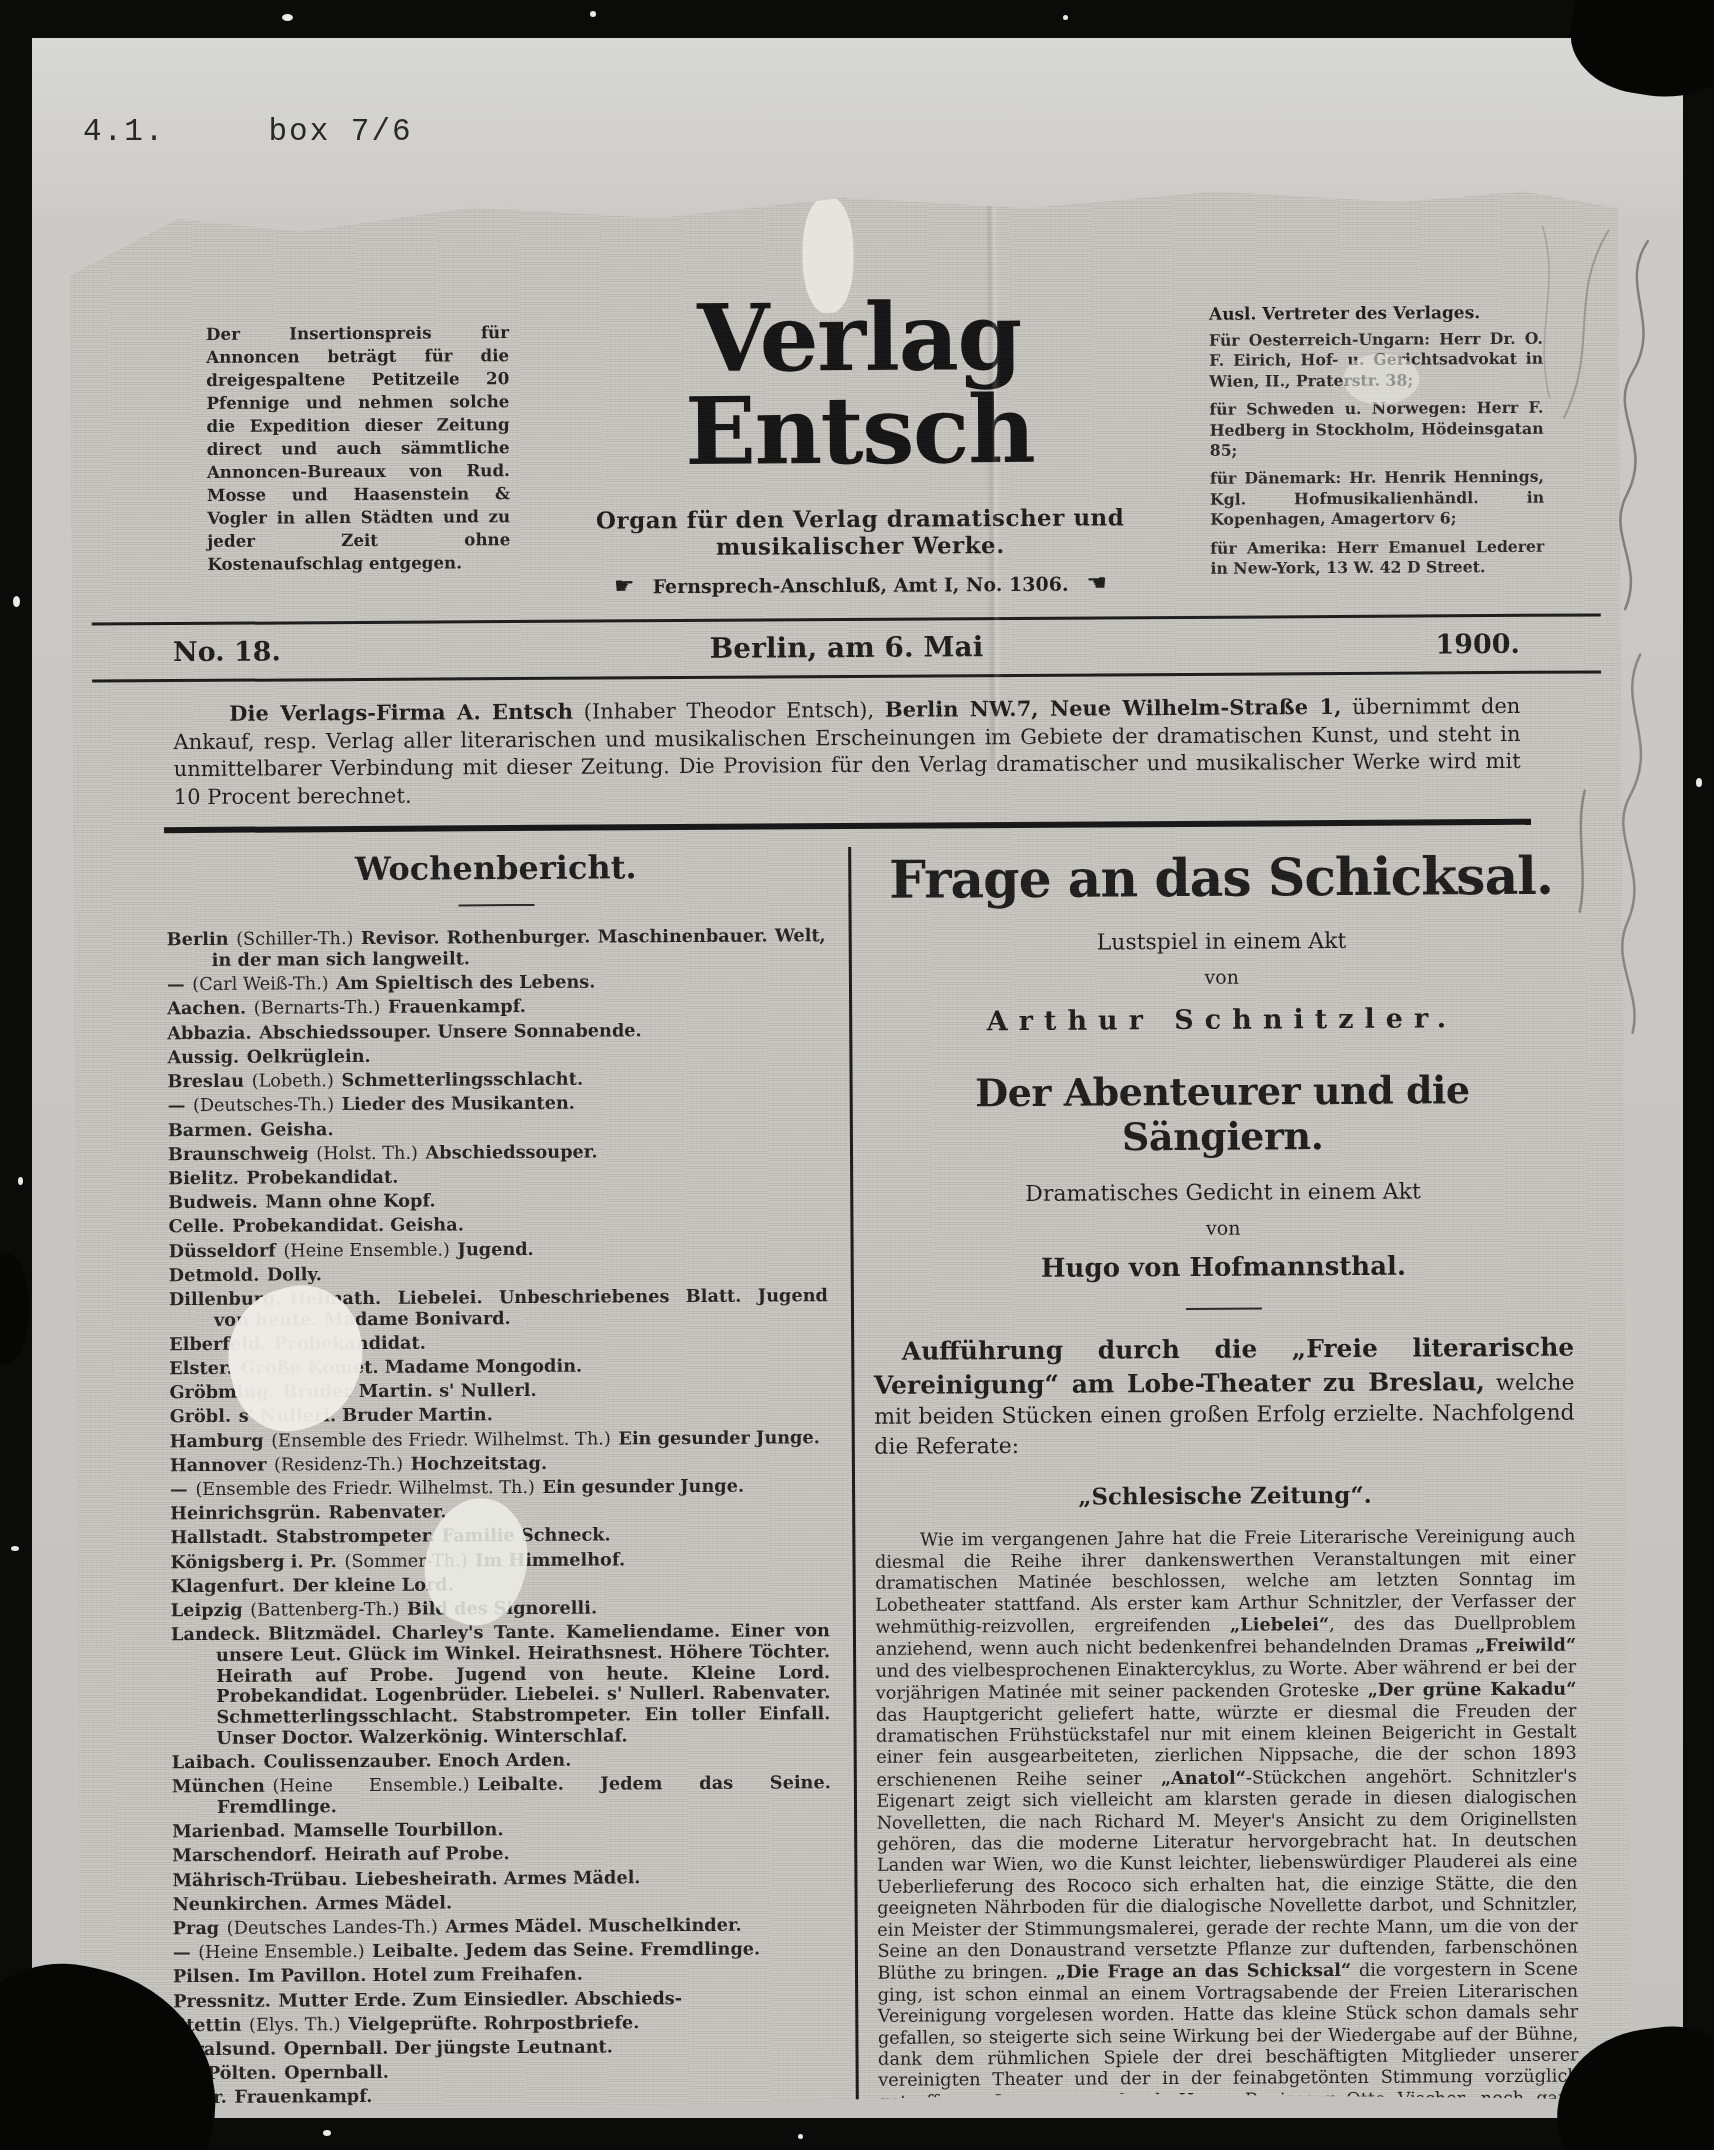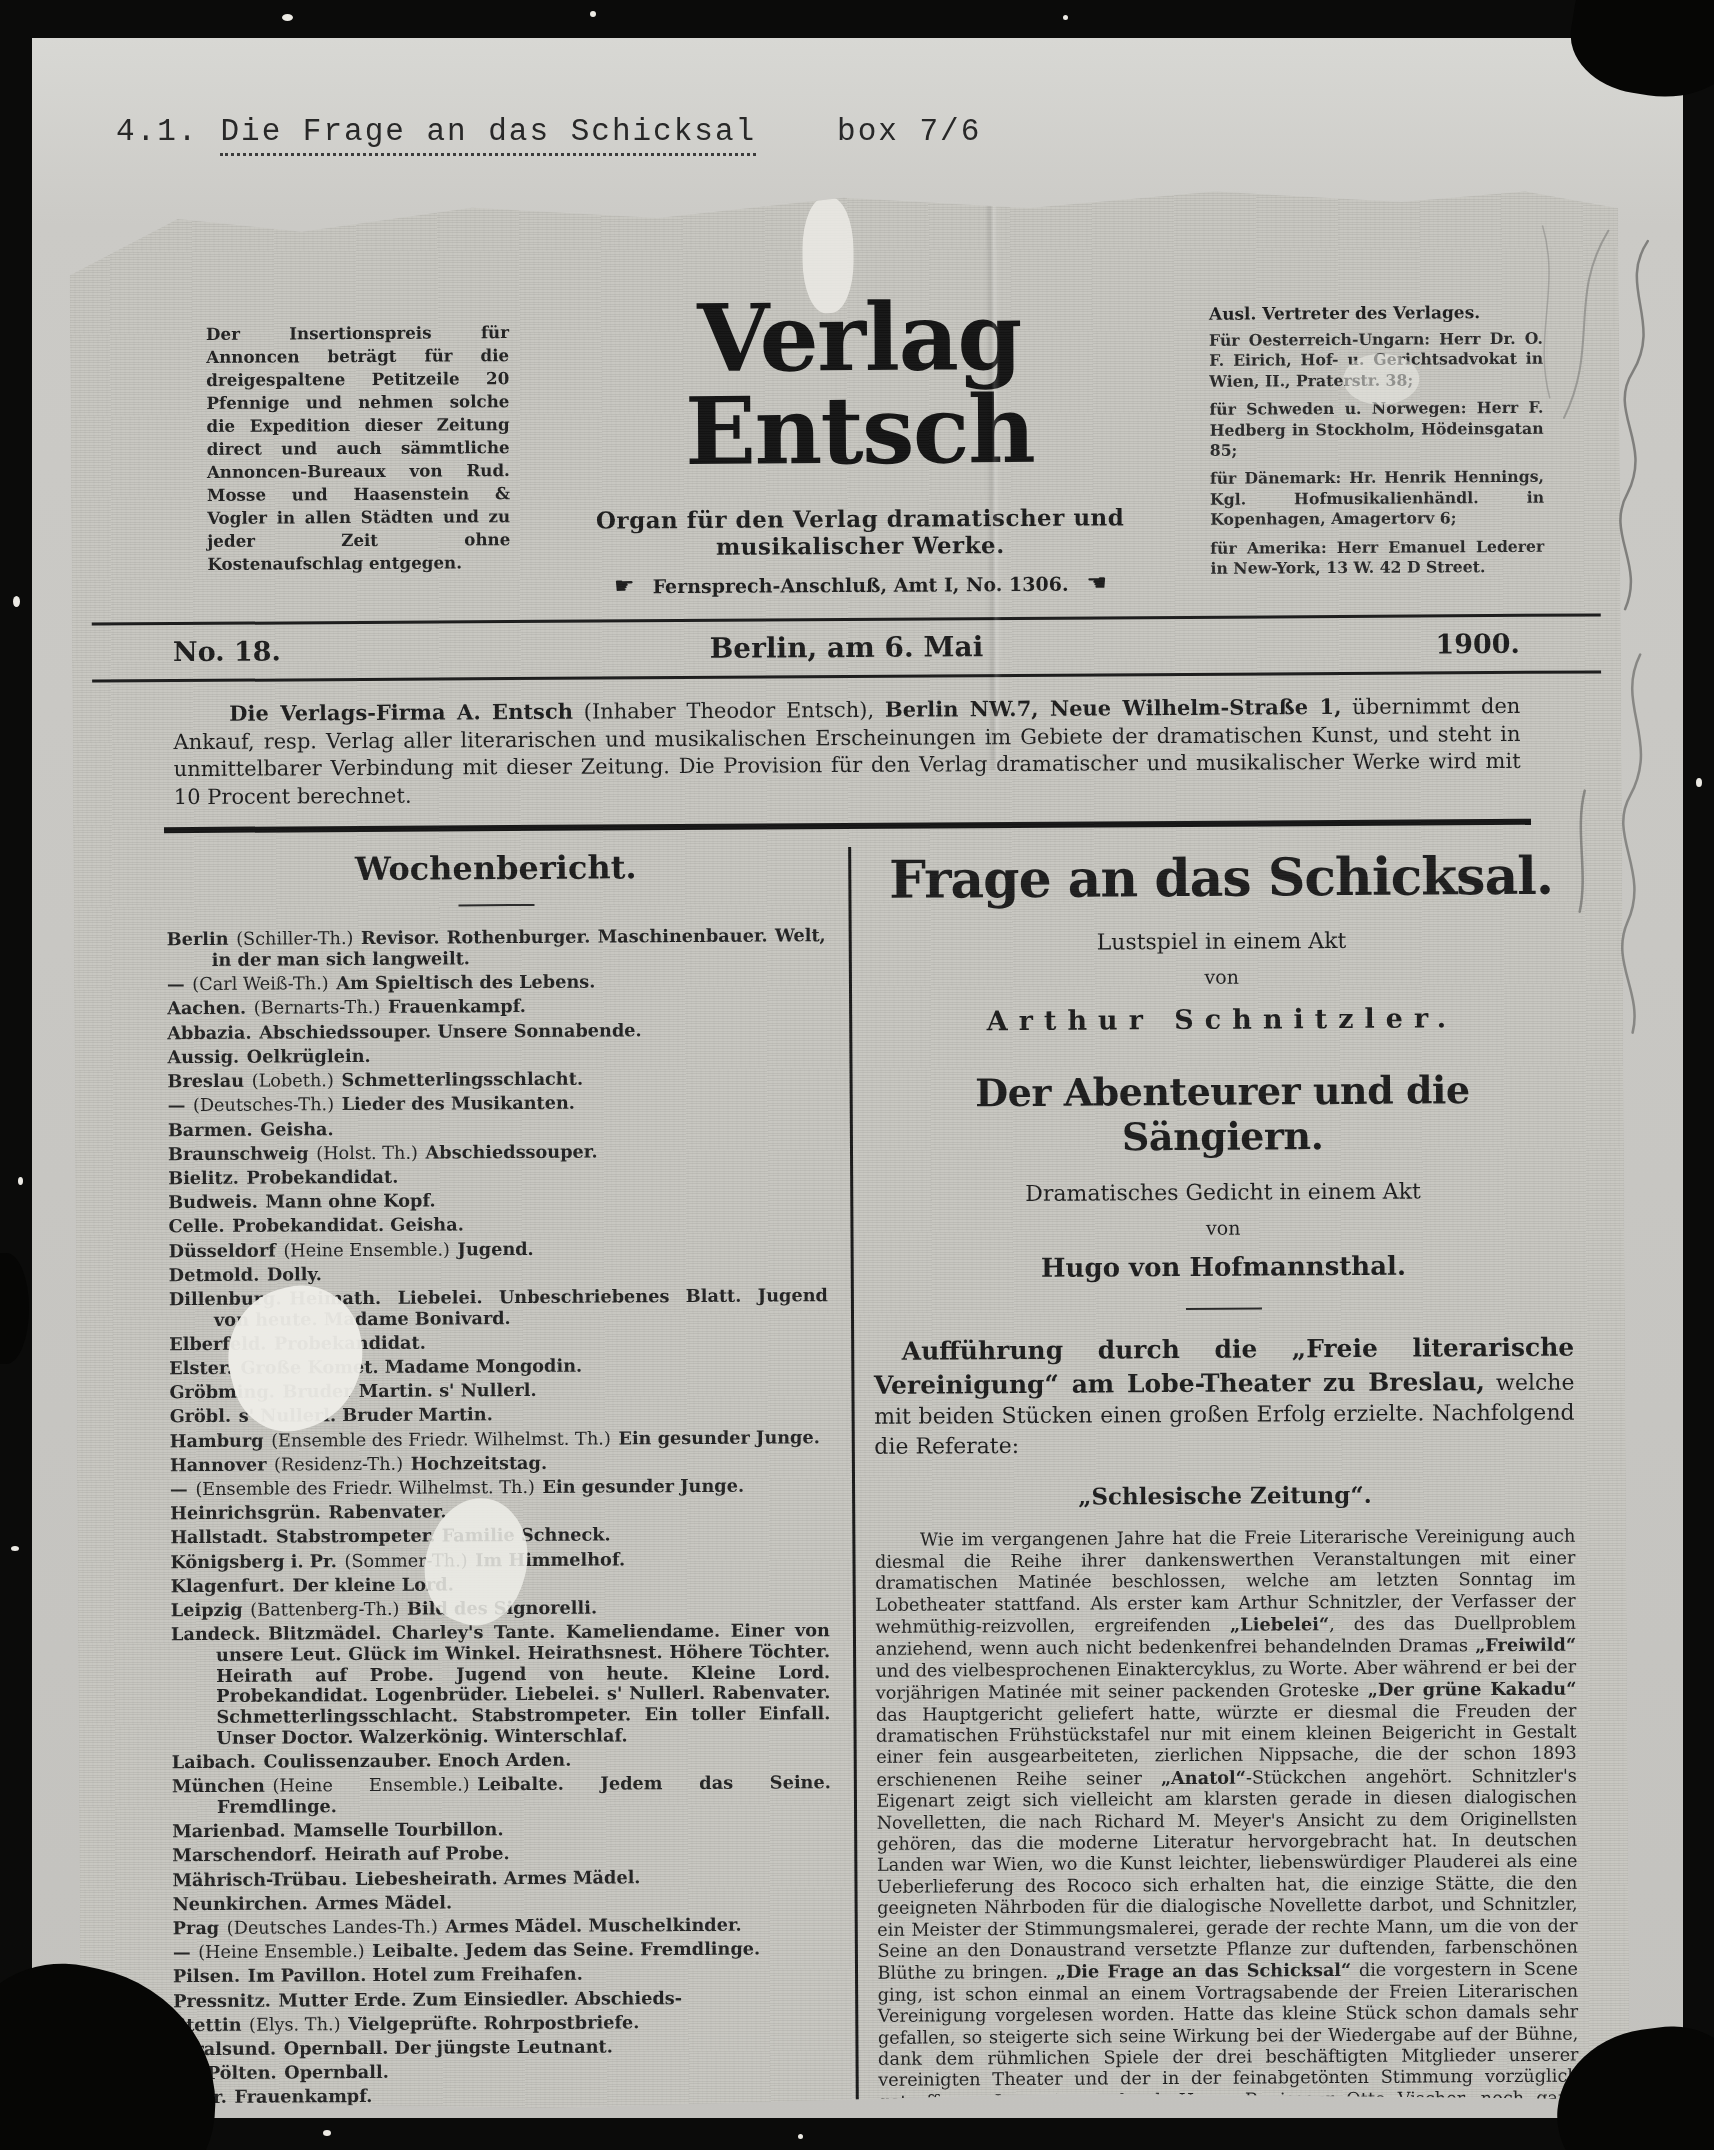--- a/index.html
+++ b/index.html
@@ -7,21 +7,21 @@
          font-family:"DejaVu Serif",serif;color:#1e1e1e;}
 
   
   .backing{position:absolute;left:32px;top:38px;width:1651px;height:2080px;
            background:linear-gradient(180deg,#d8d8d4 0%,#cbcac6 9%,#c7c6c2 55%,#c3c2be 100%);}
 
   
   .annotation{position:absolute;left:51px;top:76px;display:flex;align-items:baseline;
               font-family:"Liberation Mono",monospace;font-size:31px;color:#282828;
               letter-spacing:2px;white-space:nowrap;}
-  .ann-index{margin-right:22px;margin-left:33px;}
+  .ann-index{margin-right:22px;}
   .ann-title{padding-bottom:4px;border-bottom:3.5px dotted #3c3c3c;}
   .ann-box{margin-left:81px;}
 
   
   .paper{position:absolute;left:43px;top:152px;width:1549px;height:1920px;background:#c7c6c0;
          transform:rotate(-0.35deg);overflow:hidden;
          clip-path:polygon(0% 4.2%,7% 1.3%,15% 2%,26% 0.8%,38% 1.4%,50% 0.4%,62% 1%,74% 0.2%,
                            86% 0.8%,94% 0.3%,100% 1.2%,100% 99.7%,64% 99.2%,30% 99.8%,0% 99.3%);}
   .paper::before{content:"";position:absolute;inset:0;pointer-events:none;
          background:repeating-linear-gradient(180deg,rgba(0,0,0,.05) 0 1px,rgba(255,255,255,.025) 1px 2.5px),
@@ -112,21 +112,20 @@
 </style>
 </head>
 <body>
 
 <div class="stage">
 
   <div class="backing">
 
     <div class="annotation">
       <span class="ann-index">4.1.</span>
-      <span class="ann-title">Die Frage an das Schicksal</span>
       <span class="ann-box">box 7/6</span>
     </div>
 
     <div class="paper">
       <div class="fold"></div>
 
       <header class="masthead">
         <div class="mh-left">
           <p>Der Insertionspreis für Annoncen beträgt für die dreigespaltene Petitzeile 20 Pfennige und nehmen solche die Expedition dieser Zeitung direct und auch sämmtliche Annoncen-Bureaux von Rud. Mosse und Haasenstein &amp; Vogler in allen Städten und zu jeder Zeit ohne Kostenaufschlag entgegen.</p>
         </div>

